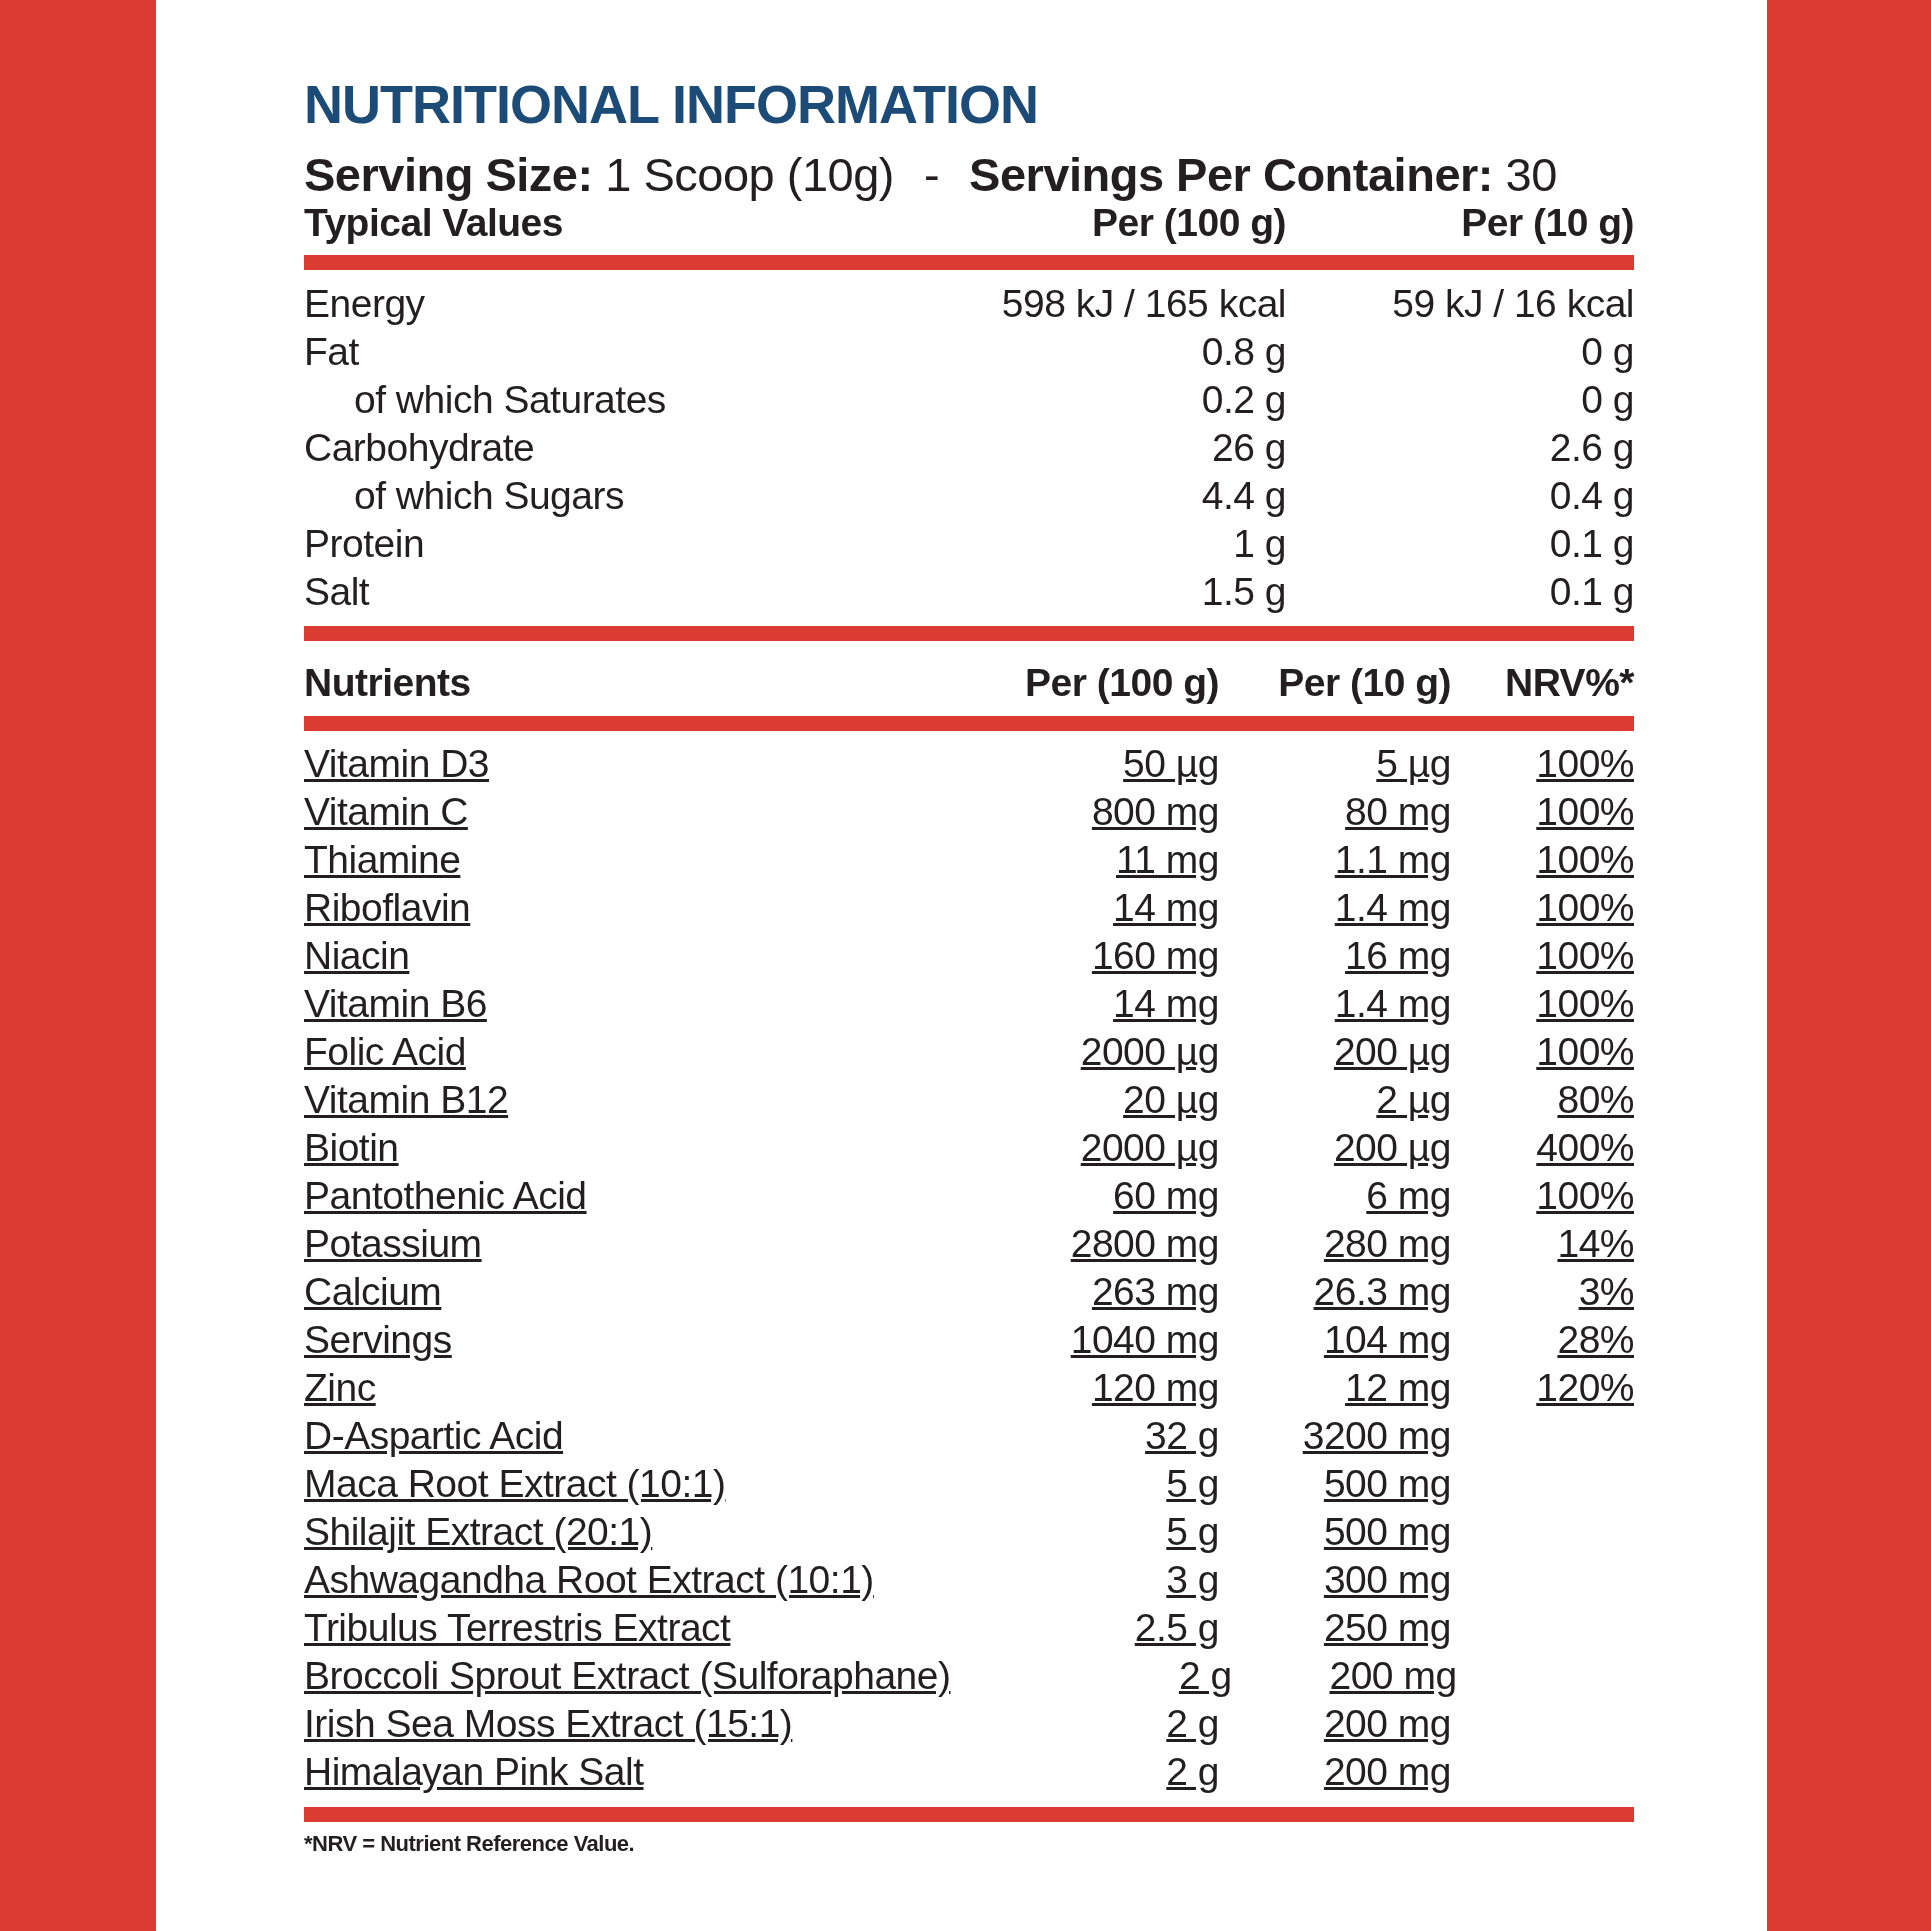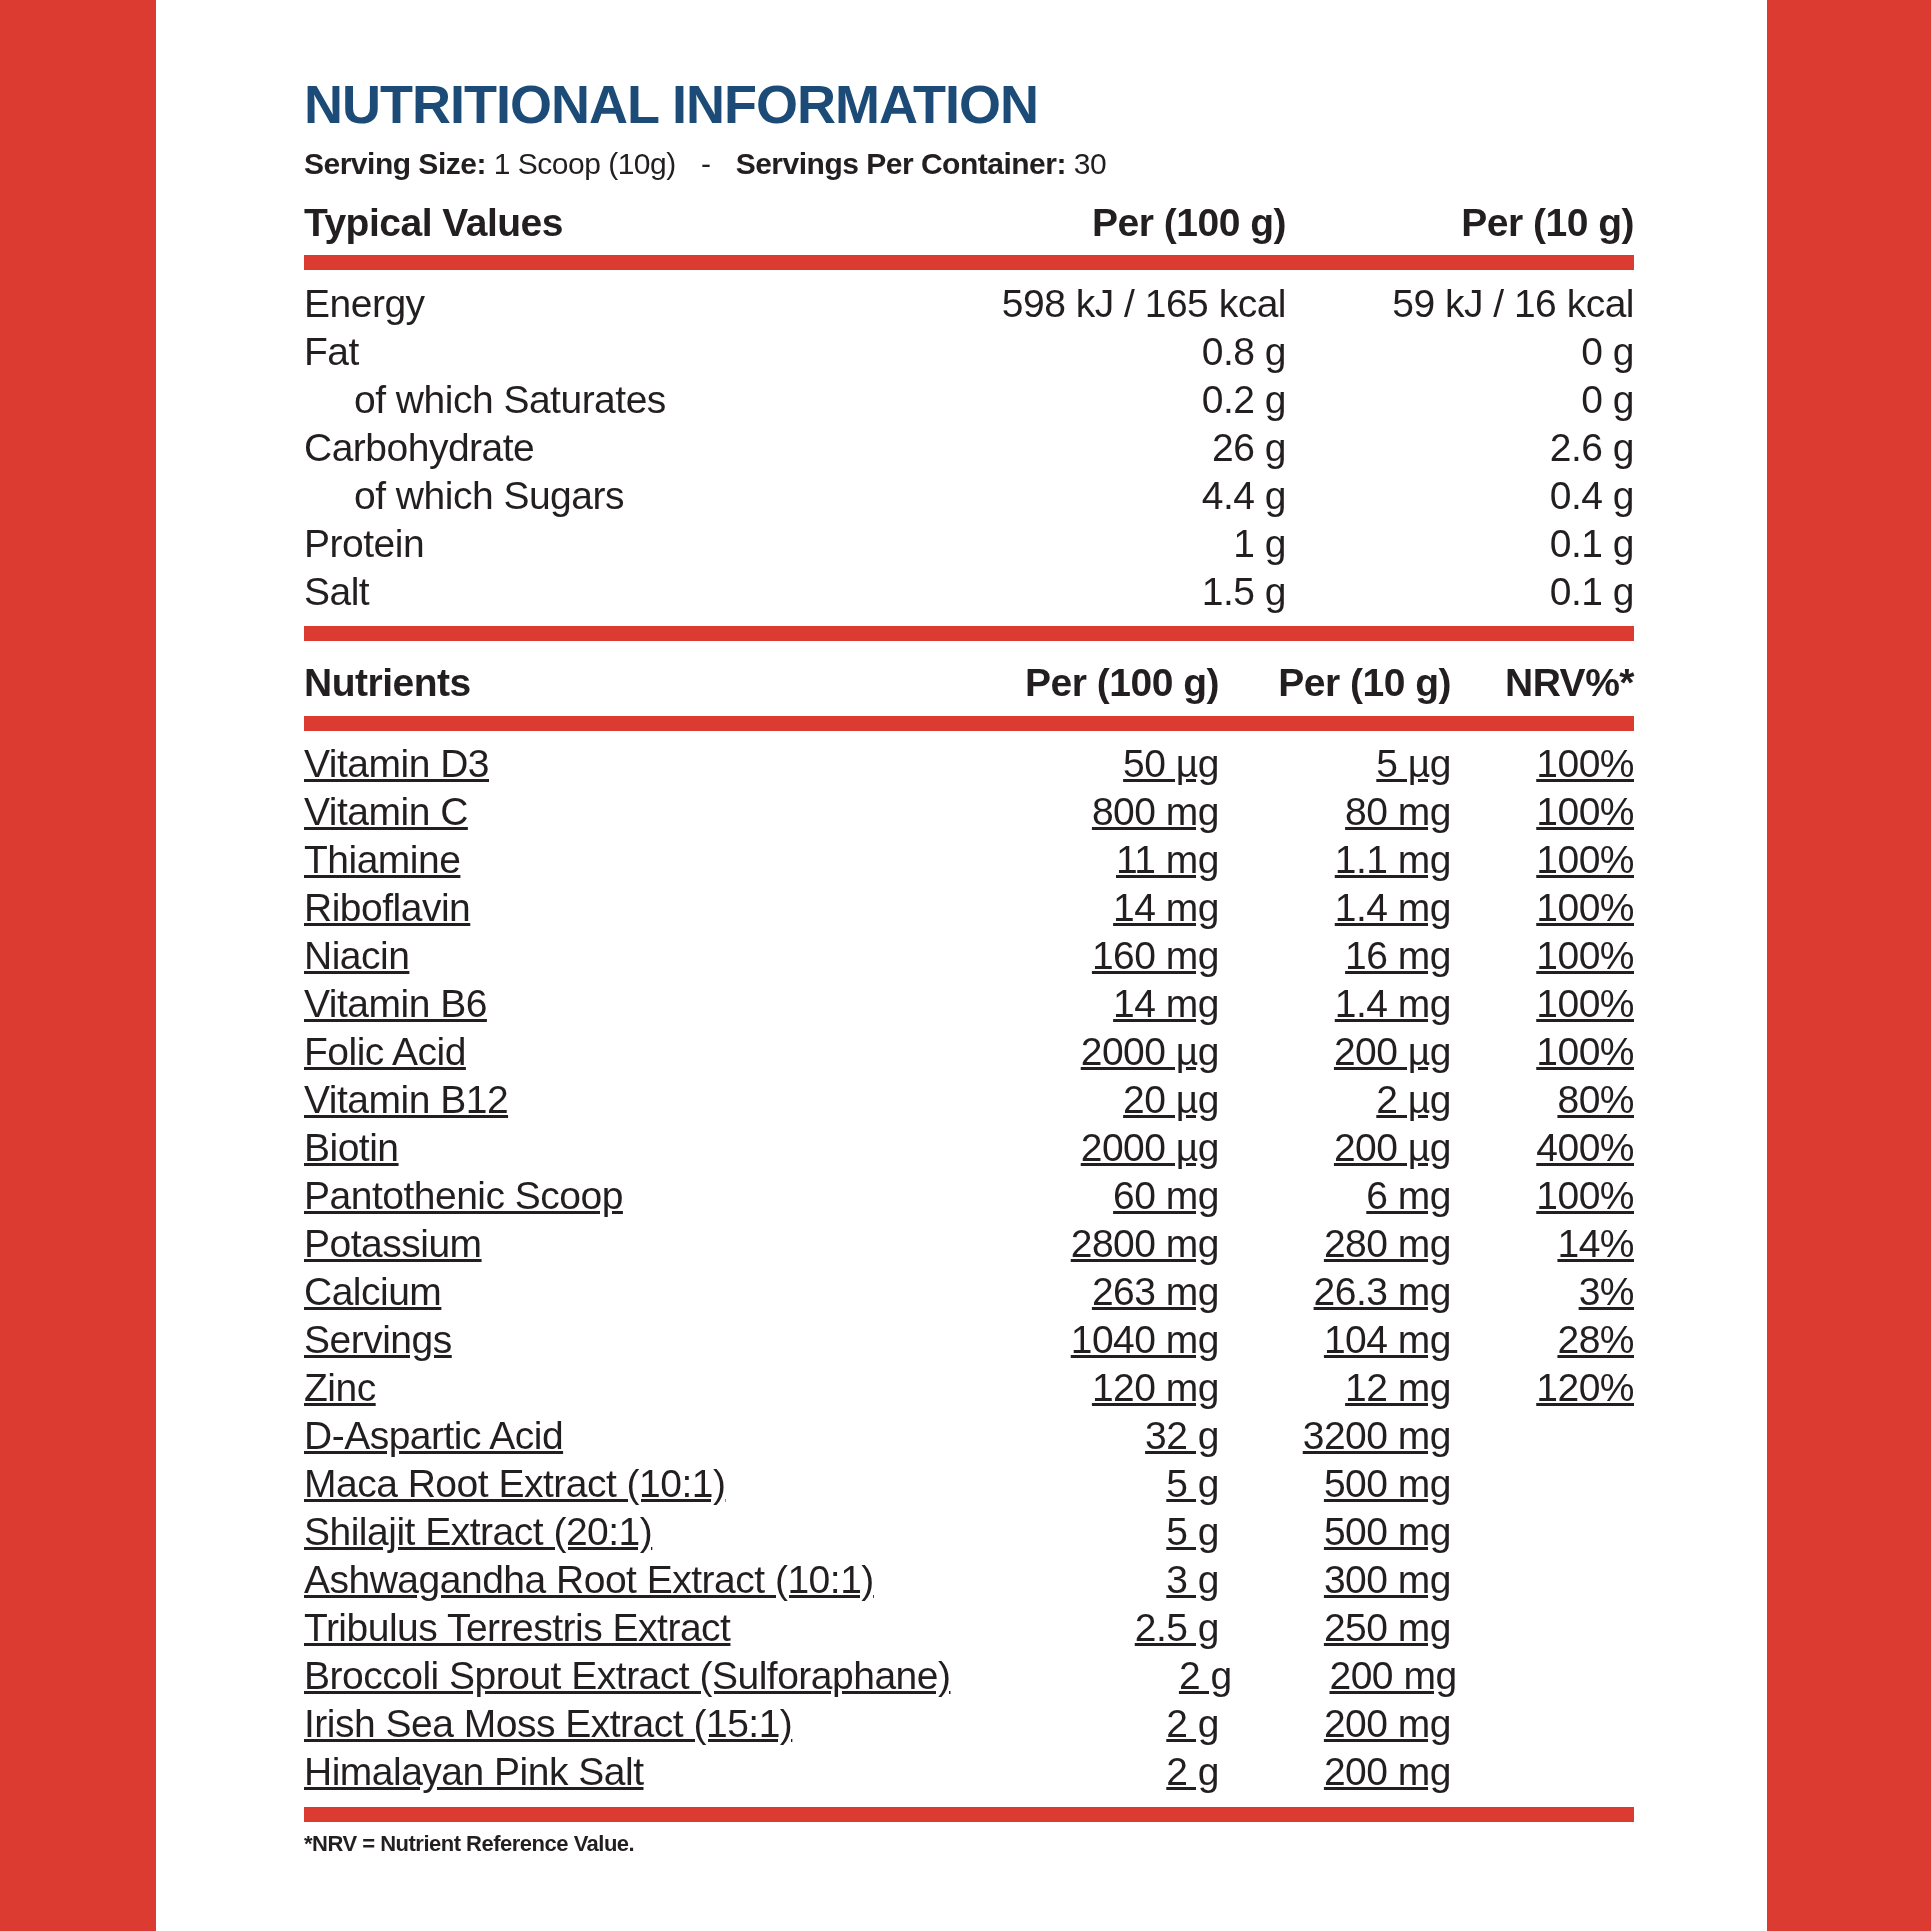--- a/index.html
+++ b/index.html
@@ -24,21 +24,21 @@
   .content{
     position:absolute;left:304px;top:0;width:1330px;height:1931px;
   }
   .page-title{
     position:absolute;top:73px;left:0;
     font-size:54px;font-weight:700;letter-spacing:-1px;
     color:var(--blue);white-space:nowrap;
   }
   .serving-line{
     position:absolute;top:147px;left:0;
-    font-size:30px;letter-spacing:-0.5px;white-space:nowrap;
+    font-size:47px;letter-spacing:-0.5px;white-space:nowrap;
   }
   .serving-line .b{font-weight:700;}
   .serving-line .sep{margin:0 17.4px;}
   .table-header{
     position:absolute;left:0;width:100%;
     display:flex;align-items:flex-end;
     font-size:39px;font-weight:700;letter-spacing:-0.5px;white-space:nowrap;
   }
   .t1-header{top:201px;}
   .t2-header{top:661px;}
@@ -215,21 +215,21 @@
       </div>
 
       <div class="row">
         <span class="cell-label row-label">Biotin</span>
         <span class="cell-p100">2000 µg</span>
         <span class="cell-p10">200 µg</span>
         <span class="cell-nrv">400%</span>
       </div>
 
       <div class="row">
-        <span class="cell-label row-label">Pantothenic Scoop</span>
+        <span class="cell-label row-label">Pantothenic Acid</span>
         <span class="cell-p100">60 mg</span>
         <span class="cell-p10">6 mg</span>
         <span class="cell-nrv">100%</span>
       </div>
 
       <div class="row">
         <span class="cell-label row-label">Potassium</span>
         <span class="cell-p100">2800 mg</span>
         <span class="cell-p10">280 mg</span>
         <span class="cell-nrv">14%</span>

